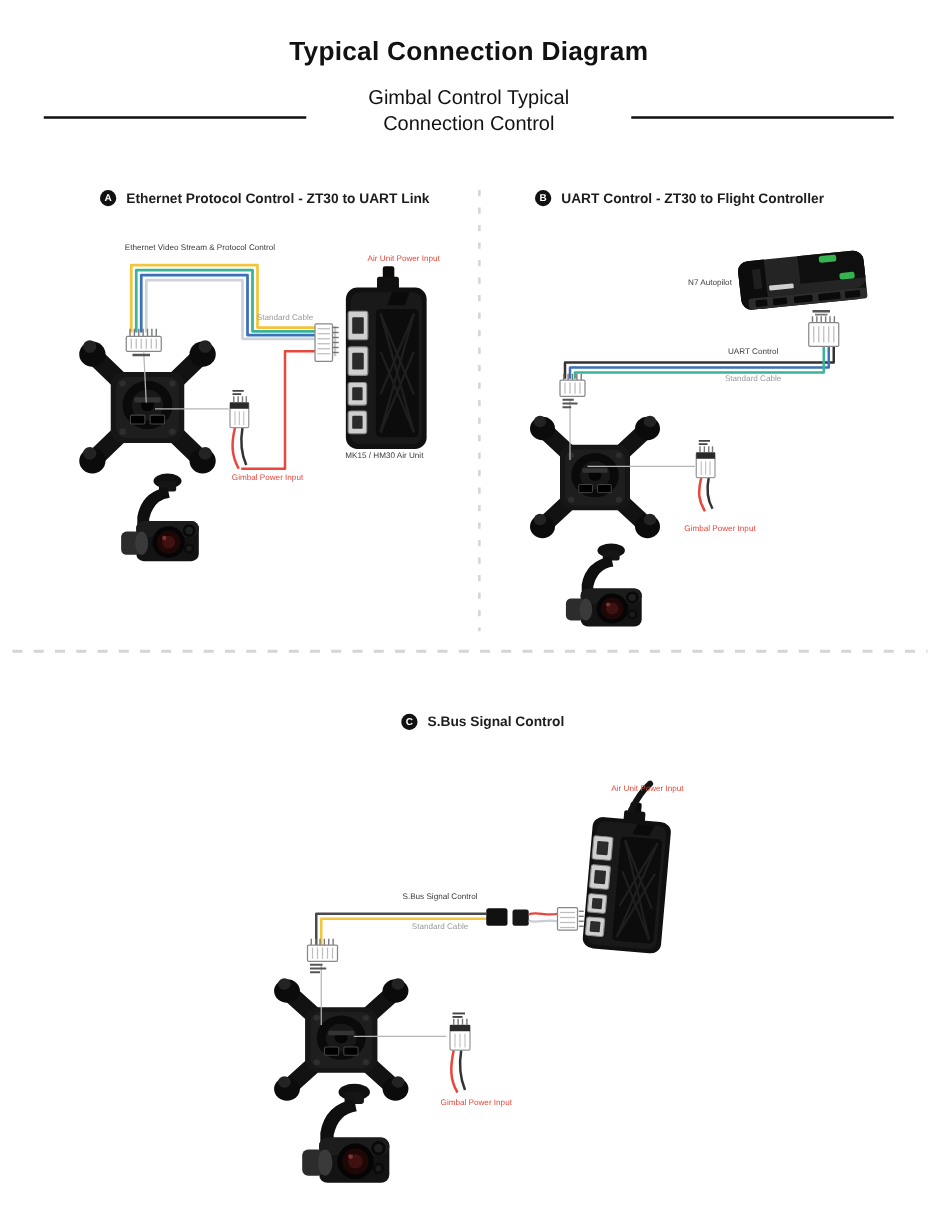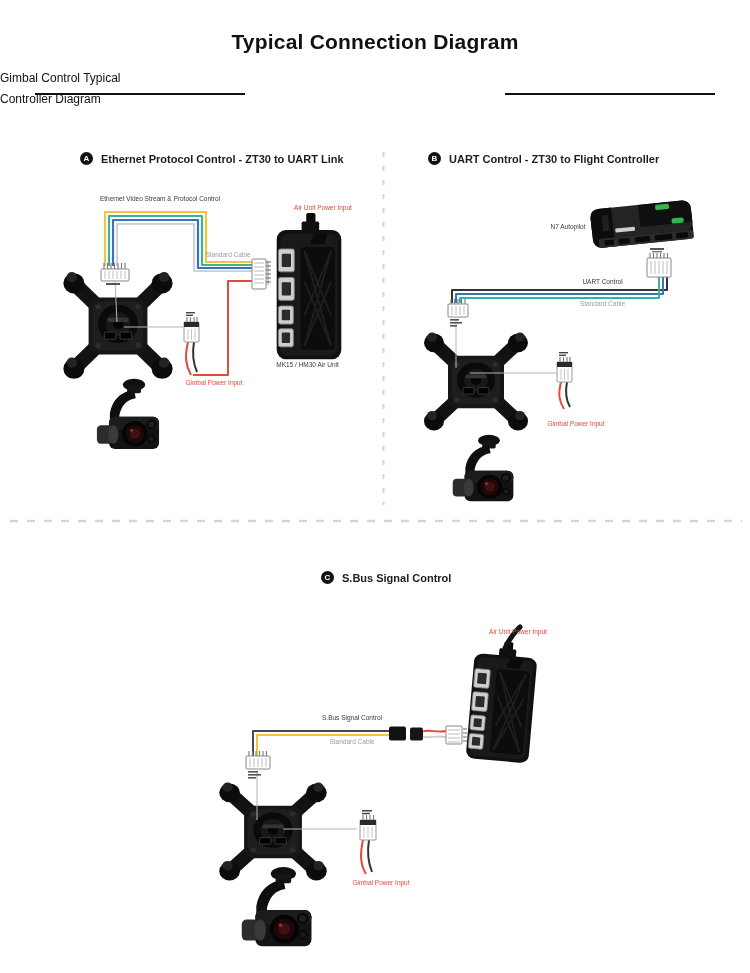--- a/index.html
+++ b/index.html
@@ -1,39 +1,39 @@
 <!DOCTYPE html>
 <html><head>
 <meta charset="utf-8">
 <style>
   html,body{margin:0;padding:0;background:#fff;}
   .page{position:relative;width:750px;height:973px;background:#ffffff;overflow:hidden;
         font-family:"Liberation Sans", sans-serif;color:#1a1a1a;}
   .abs{position:absolute;}
   .page-title{left:0;top:30px;width:750px;text-align:center;font-size:21px;font-weight:700;color:#111;letter-spacing:.2px;}
-  .page-subtitle{left:0;top:68px;width:750px;font-size:12px;font-weight:500;color:#111;line-height:21px;}
+  .page-subtitle{left:0;top:68px;width:750px;text-align:center;font-size:16px;font-weight:500;color:#111;line-height:21px;}
   .rule{height:2px;background:#111;}
   .sec-head{display:flex;align-items:center;gap:8px;font-size:11px;font-weight:600;color:#1d1d1d;}
   .badge{width:13px;height:13px;border-radius:50%;background:#111;color:#fff;font-size:8px;font-weight:700;
          display:flex;align-items:center;justify-content:center;flex:0 0 auto;}
   .lbl{font-size:6.5px;color:#3a3a3a;text-align:center;line-height:1.15;}
   .lbl-red{font-size:6.5px;color:#e8473c;text-align:center;line-height:1.15;}
   .lbl-gray{font-size:6.5px;color:#9b9b9b;text-align:center;line-height:1.15;}
   svg.dev{position:absolute;overflow:visible;}
   #wiring{position:absolute;left:0;top:0;pointer-events:none;}
 </style>
 </head>
 <body>
 
 <div class="page">
 
   <div class="abs page-title">Typical Connection Diagram</div>
   <div class="abs page-subtitle">
     <div>Gimbal Control Typical</div>
-    <div>Controller Diagram</div>
+    <div>Connection Control</div>
   </div>
   <div class="abs rule" style="left:35px;top:93px;width:210px;"></div>
   <div class="abs rule" style="left:505px;top:93px;width:210px;"></div>
 
   <div class="abs sec-head" style="left:80px;top:152px;">
     <span class="badge">A</span>
     <span>Ethernet Protocol Control - ZT30 to UART Link</span>
   </div>
   <div class="abs sec-head" style="left:428px;top:152px;">
     <span class="badge">B</span>

